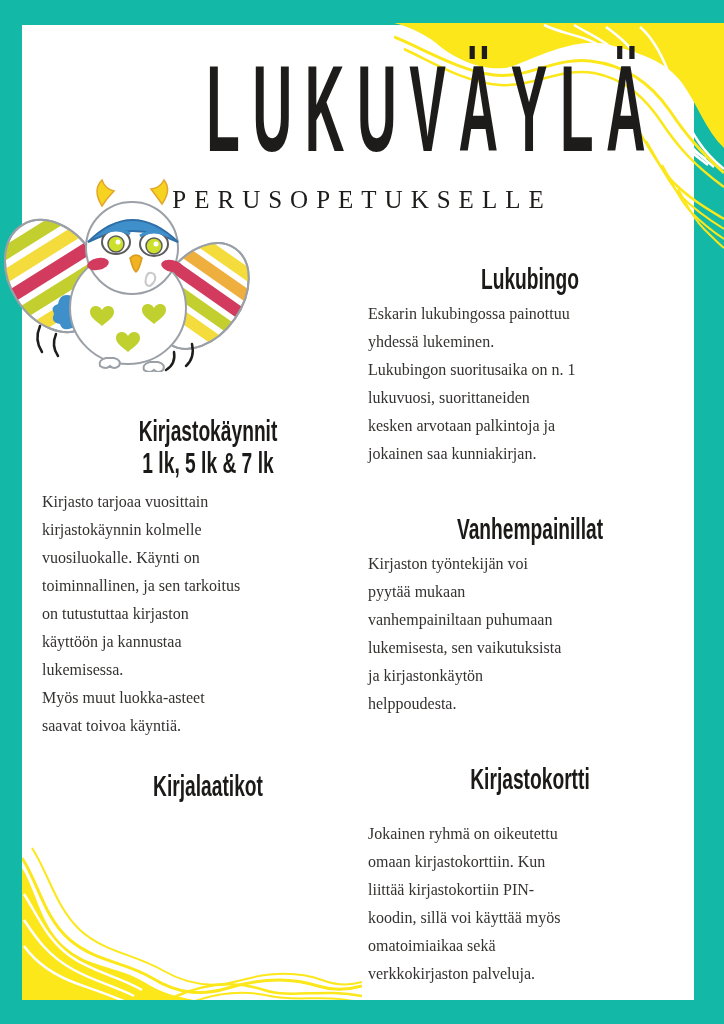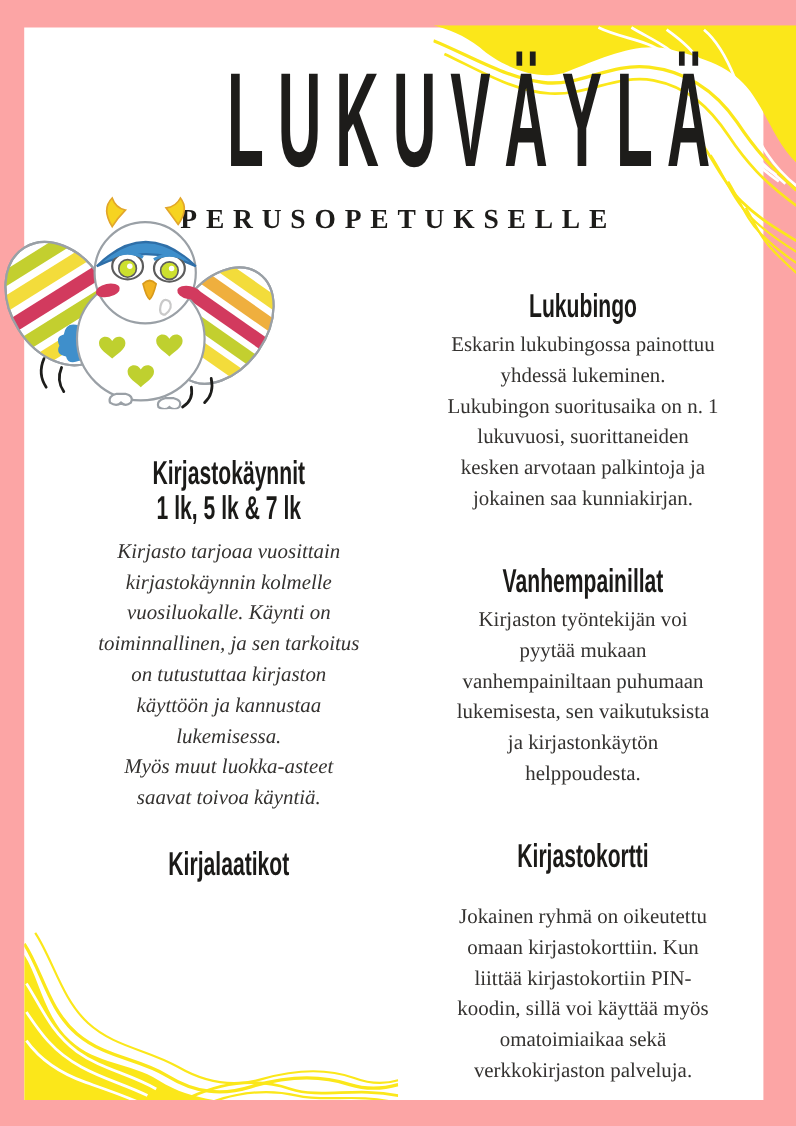--- a/index.html
+++ b/index.html
@@ -1,19 +1,19 @@
 <!DOCTYPE html>
 <html><head>
 <meta charset="utf-8">
 <style>
   html,body{margin:0;padding:0;background:#e8e8e8;}
   .page{
     position:relative;
     width:724px;height:1024px;
-    background:#fca5a5;
+    background:#14b8a6;
     overflow:hidden;
     font-family:"Liberation Serif", serif;
   }
   .inner{
     position:absolute;left:22px;top:25px;width:672px;height:975px;
     background:#ffffff;
   }
   .abs{position:absolute;}
   .poster-title{
     left:10px;right:0;top:52px;
@@ -24,41 +24,40 @@
     letter-spacing:28px;
     color:#1d1c1a;
     transform:scaleX(0.45);
     transform-origin:50% 50%;
     white-space:nowrap;
   }
   .poster-subtitle{
     left:0;right:0;top:186px;
     text-align:center;
     font-family:"Liberation Serif", serif;
-    font-weight:700;
+    font-weight:400;
     font-size:25px;line-height:28px;
     letter-spacing:8px;
     color:#1d1c1a;
     white-space:nowrap;
   }
   .heading{
     font-family:"Liberation Sans", sans-serif;
     font-weight:700;
     font-size:30px;line-height:32px;
     color:#1b1a18;
     text-align:center;
     transform:scaleX(0.64);
     transform-origin:50% 50%;
     white-space:pre-line;
   }
   .body-text{
     font-family:"Liberation Serif", serif;
-    font-size:19px;line-height:28px;
+    font-size:16px;line-height:28px;
     color:#343230;
-    text-align:center;
     white-space:pre-line;
   }
   .col-left{left:42px;width:332px;}
   .col-right{left:368px;width:324px;}
   svg{display:block;}
 </style>
 </head>
 <body>
 
 <div class="page">
@@ -162,21 +161,21 @@
     <path d="M148,186 q-8,2 -6,8 q6,4 10,0 q4,4 9,0 q3,-6 -5,-8 Z" fill="#ffffff" stroke="#9aa0a6" stroke-width="2"></path>
 
     <path d="M38,150 q-6,14 2,26" fill="none" stroke="#1d1d1b" stroke-width="2.5" stroke-linecap="round"></path>
     <path d="M54,158 q-5,12 2,22" fill="none" stroke="#1d1d1b" stroke-width="2.5" stroke-linecap="round"></path>
     <path d="M172,176 q2,12 -8,18" fill="none" stroke="#1d1d1b" stroke-width="2.5" stroke-linecap="round"></path>
     <path d="M190,168 q3,14 -6,22" fill="none" stroke="#1d1d1b" stroke-width="2.5" stroke-linecap="round"></path>
   </svg>
 
   <div class="abs col-left heading" style="top:415px;">Kirjastokäynnit
 1 lk, 5 lk &amp; 7 lk</div>
-  <div class="abs col-left body-text" style="top:488px;font-style:italic;">Kirjasto tarjoaa vuosittain
+  <div class="abs col-left body-text" style="top:488px;">Kirjasto tarjoaa vuosittain
 kirjastokäynnin kolmelle
 vuosiluokalle. Käynti on
 toiminnallinen, ja sen tarkoitus
 on tutustuttaa kirjaston
 käyttöön ja kannustaa
 lukemisessa.
 Myös muut luokka-asteet
 saavat toivoa käyntiä.</div>
 
   <div class="abs col-left heading" style="top:770px;">Kirjalaatikot</div>

